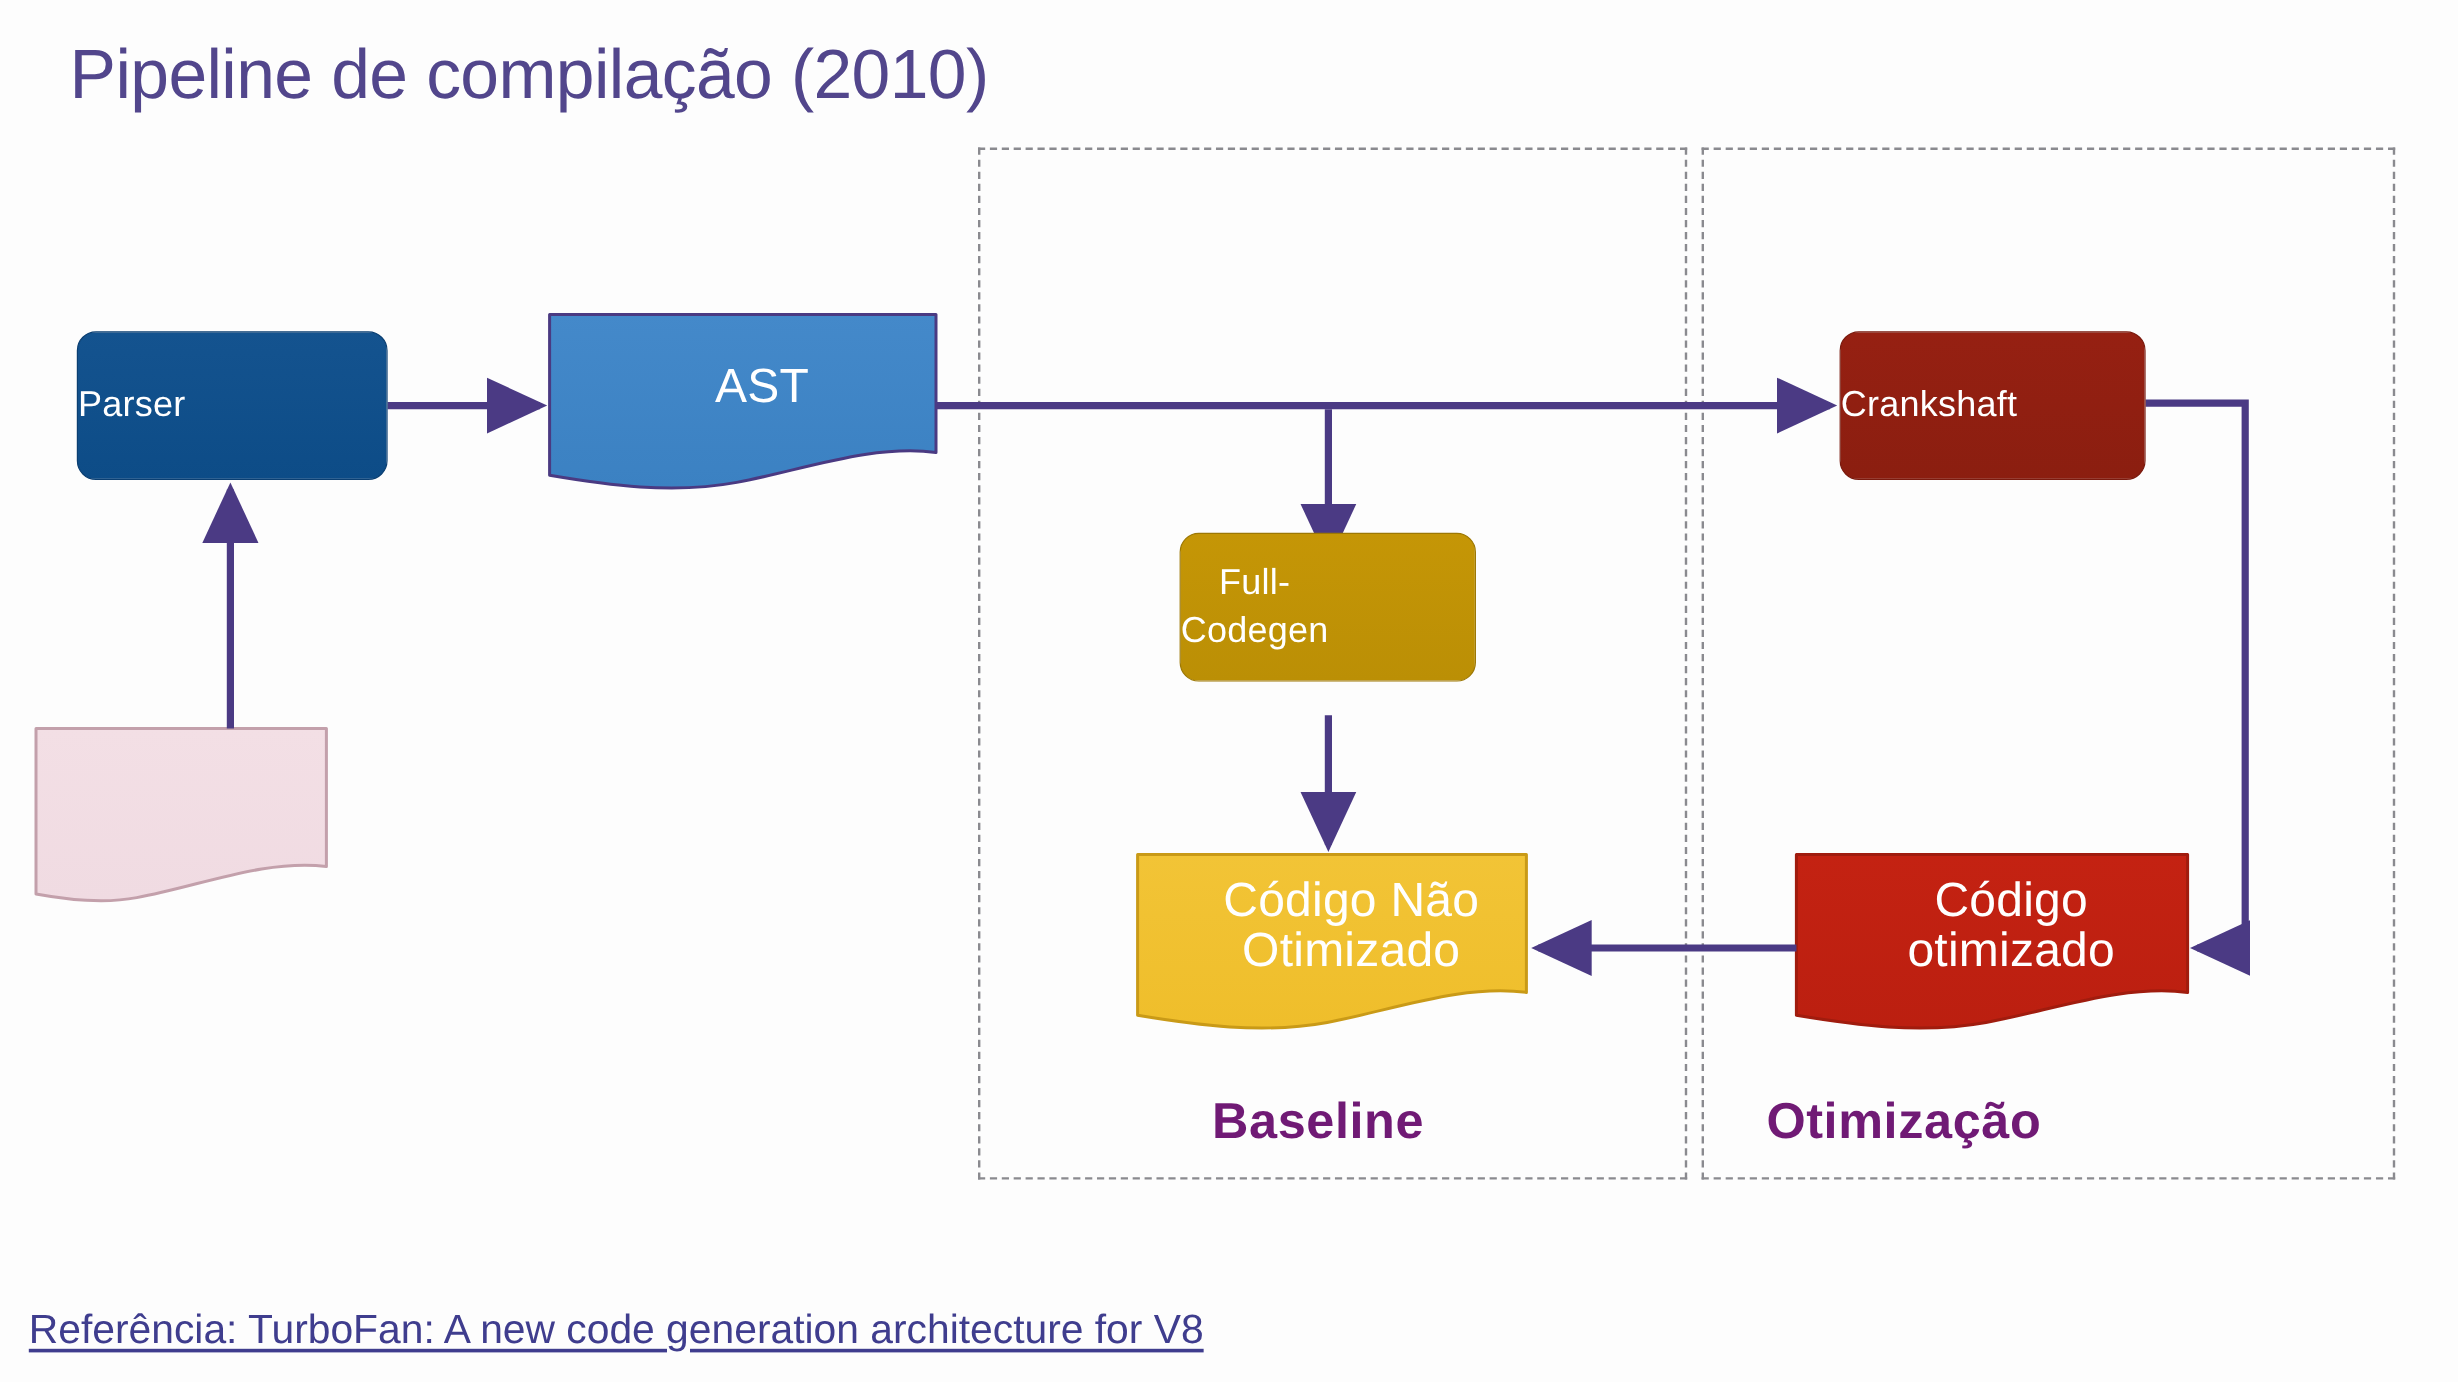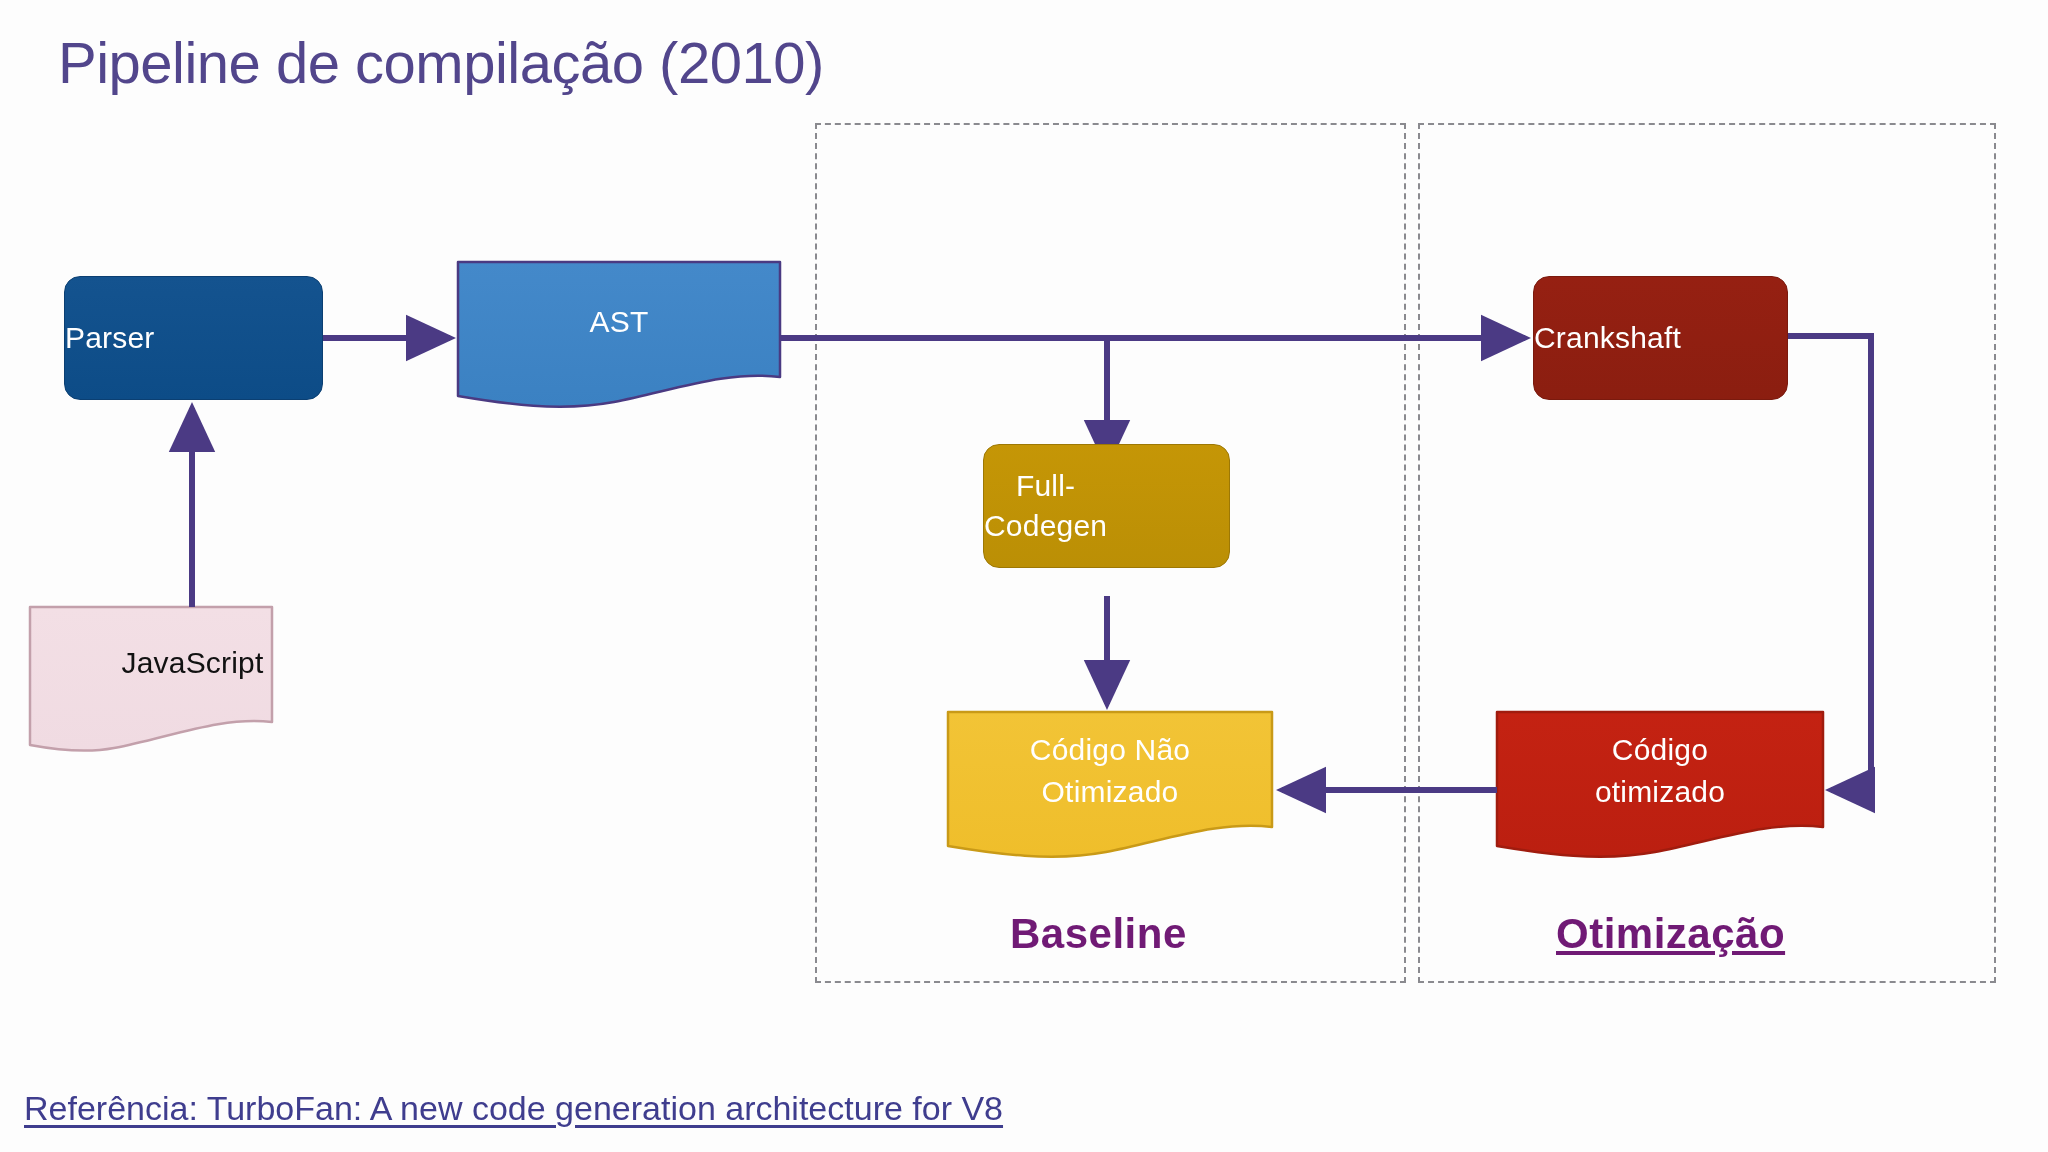--- a/index.html
+++ b/index.html
@@ -58,23 +58,22 @@
     font-weight: bold;
     color: #701a75;
     letter-spacing: 0.5px;
     white-space: nowrap;
   }
   #label-baseline {
     left: 1010px;
     top: 910px;
   }
   #label-otimizacao {
-    left: 1556px;
+    left: 1472px;
     top: 910px;
-    text-decoration: underline;
   }
 
   
   #vector-layer {
     position: absolute;
     left: 0; top: 0;
     width: 2048px;
     height: 1152px;
     pointer-events: none;
   }
@@ -111,24 +110,25 @@
     border: 1px solid #7a1a0e;
   }
 
   
   .wave-label {
     position: absolute;
     display: flex;
     align-items: center;
     justify-content: center;
     text-align: center;
-    font-size: 30px;
+    font-size: 40px;
     line-height: 42px;
     letter-spacing: 0.2px;
     pointer-events: none;
+    margin-left: 16px;
   }
   #label-ast {
     left: 458px; top: 262px;
     width: 322px; height: 120px;
     color: #ffffff;
   }
   #label-javascript {
     left: 30px; top: 600px;
     width: 325px; height: 126px;
     color: #111111;
@@ -229,23 +229,20 @@
   </div>
 
   <div class="proc-box" id="box-crankshaft">
     <span>Crankshaft</span>
   </div>
 
   <div class="wave-label" id="label-ast">
     <span>AST</span>
   </div>
 
-  <div class="wave-label" id="label-javascript">
-    <span>JavaScript</span>
-  </div>
 
   <div class="wave-label" id="label-codigo-nao-otimizado">
     <span>
       <span>Código Não</span><br>
       <span>Otimizado</span>
     </span>
   </div>
 
   <div class="wave-label" id="label-codigo-otimizado">
     <span>

